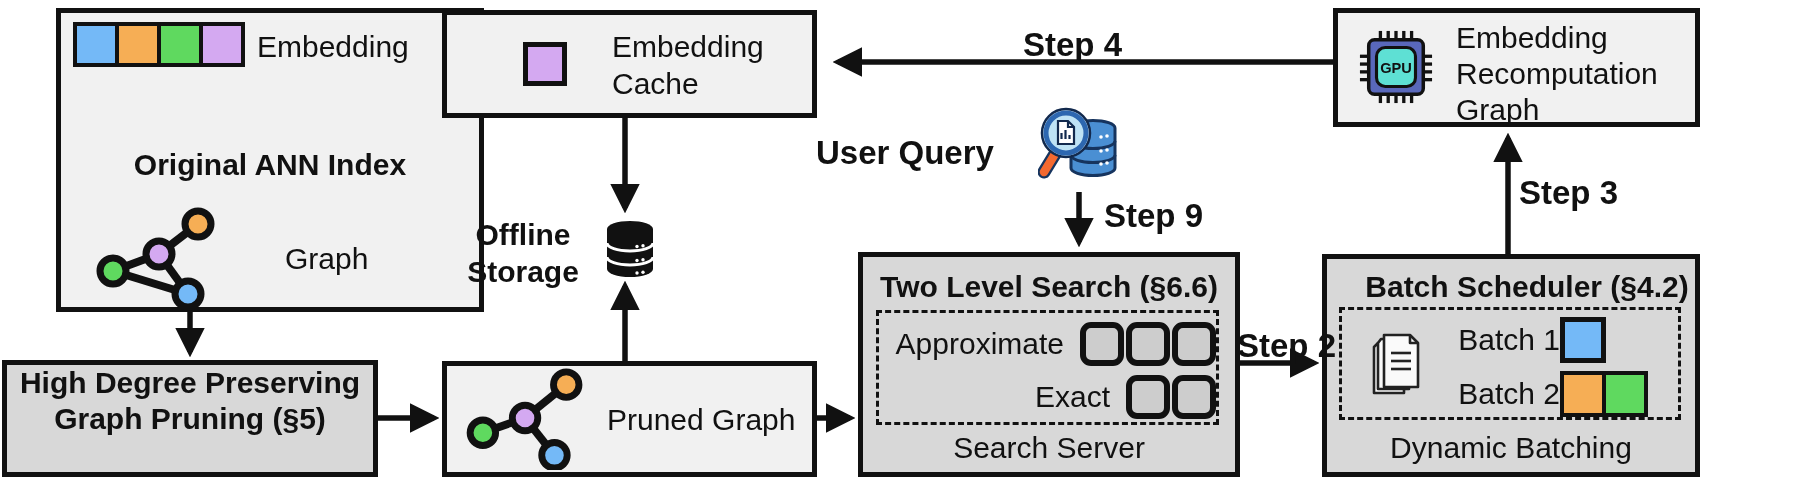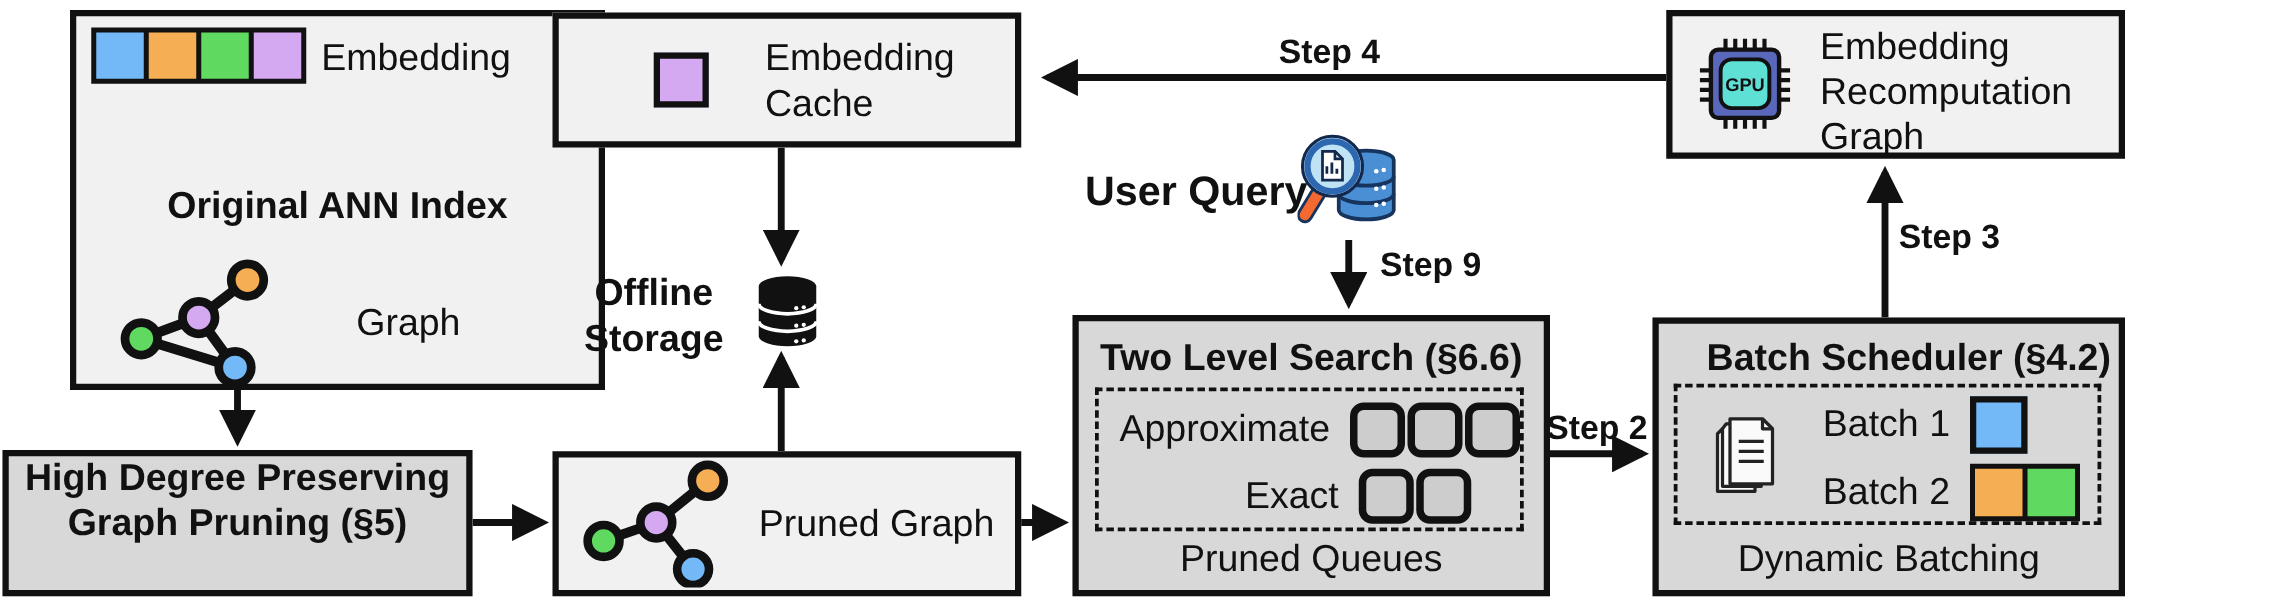--- a/index.html
+++ b/index.html
@@ -17,34 +17,34 @@
   .t30 { font-size:30px; line-height:1.2; }
   .center { text-align:center; }
   .dashed {
     position:absolute; box-sizing:border-box;
     border:3px dashed #111;
   }
   
   .vec { display:flex; background:#111; padding:4px; gap:4px; }
   .vec .cell { width:38px; height:37px; }
   
-  .q-row { display:flex; align-items:center; height:48px; }
+  .q-row { display:flex; align-items:center; height:48px;justify-content:flex-end; }
   .q-label { width:192px; text-align:right; padding-right:16px; font-size:30px; }
   .q-squares { display:flex; gap:2px; }
   .qsq {
     width:44px; height:44px; box-sizing:border-box;
     border:6px solid #111; border-radius:11px; background:#cdcdcd;
   }
   
   .b-row { display:flex; align-items:center; height:54px; }
-  .b-label { width:218px; text-align:right; padding-right:16px; font-size:30px; }
+  .b-label { width:218px; text-align:right; font-size:30px; }
   .sq-blue { width:46px; height:46px; box-sizing:border-box; border:5px solid #111; background:#74b9f7; }
   .sq-pair { display:flex; background:#111; padding:4px; gap:4px; }
   .sq-pair .cell { width:38px; height:38px; }
-  .step-label { position:absolute; font-weight:bold; font-size:27px; }
+  .step-label { position:absolute; font-weight:bold; font-size:33px; }
   .c-blue   { background:#74b9f7; }
   .c-orange { background:#f6ae55; }
   .c-green  { background:#5fd95f; }
   .c-purple { background:#d4a9f1; }
   svg { display:block; }
   #arrow-layer { position:absolute; left:0; top:0; pointer-events:none; }
 </style>
 </head>
 <body>
 
@@ -132,21 +132,21 @@
       <g stroke="#111" stroke-width="7">
         <circle cx="103" cy="17" r="13" fill="#f6ae55"></circle>
         <circle cx="61" cy="51" r="13" fill="#d4a9f1"></circle>
         <circle cx="18" cy="66" r="13" fill="#5fd95f"></circle>
         <circle cx="91" cy="89" r="13" fill="#74b9f7"></circle>
       </g>
     </svg>
     <div class="abs t30" style="left:160px; top:36px;">Pruned Graph</div>
   </div>
 
-  <div class="abs bold" style="left:868px; top:134px; font-size:33px;">User Query</div>
+  <div class="abs bold" style="left:816px; top:134px; font-size:33px;">User Query</div>
   <svg class="abs" style="left:1038px; top:106px;" width="82" height="92" viewBox="0 0 82 92">
 
     <g stroke="#16345e" stroke-width="3">
       <path d="M33,22 a22,7.5 0 0 1 44,0 v40 a22,7.5 0 0 1 -44,0 z" fill="#4a8fd3"></path>
       <path d="M33,35 a22,7.5 0 0 0 44,0" fill="none"></path>
       <path d="M33,49 a22,7.5 0 0 0 44,0" fill="none"></path>
     </g>
     <g fill="#fff">
       <circle cx="63" cy="31" r="1.8"></circle>
         <circle cx="69" cy="30" r="1.8"></circle>
@@ -183,21 +183,21 @@
         </div>
       </div>
       <div class="q-row" style="margin-top:5px;">
         <div class="q-label">Exact</div>
         <div class="q-squares">
           <div class="qsq"></div>
           <div class="qsq"></div>
         </div>
       </div>
     </div>
-    <div class="abs t30 center" style="left:0; bottom:6px; width:100%;">Pruned Queues</div>
+    <div class="abs t30 center" style="left:0; bottom:6px; width:100%;">Search Server</div>
   </div>
 
   <div class="box box-dark" style="left:1322px; top:254px; width:378px; height:223px;">
     <div class="abs t30 bold center" style="left:16px; top:10px; width:100%;">Batch Scheduler (§4.2)</div>
     <div class="dashed" style="left:12px; top:48px; width:342px; height:113px; padding-top:3px;">
       <svg class="abs" style="left:30px; top:21px;" width="54" height="68" viewBox="0 0 54 68">
         <g fill="#fafafa" stroke="#222" stroke-width="2.6" stroke-linejoin="round">
           <path d="M6,12 h26 v50 h-30 v-46 z"></path>
           <path d="M9,8 h28 v50 h-31 v-46 z"></path>
           <path d="M12,4 h26 l8,8 v44 h-34 z"></path>

